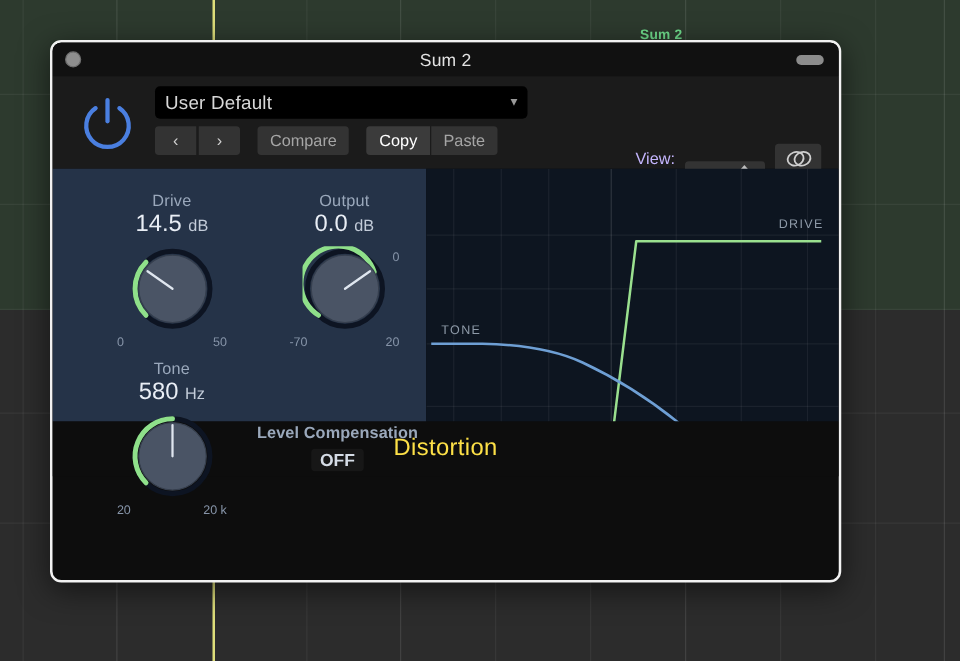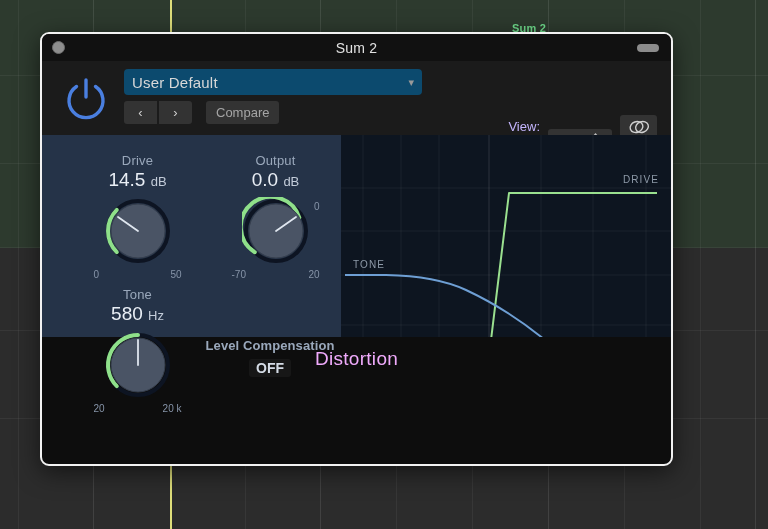--- a/index.html
+++ b/index.html
@@ -137,21 +137,21 @@
     width: 48px;
     height: 48px;
   }
 
   #preset-select {
     position: absolute;
     left: 82px;
     top: 8px;
     width: 298px;
     height: 26px;
-    background: #0c4a6e;
+    background: #000000;
     border-radius: 4px;
     display: flex;
     align-items: center;
     padding: 0 8px;
   }
   #preset-name {
     flex: 1;
     color: #d8d8d8;
     font-size: 15px;
     letter-spacing: 0.2px;
@@ -337,21 +337,21 @@
 
   
   #plugin-footer {
     height: 44px;
     background: #0d0d0d;
     display: flex;
     align-items: center;
     justify-content: center;
   }
   #plugin-name {
-    color: #f0abfc;
+    color: #fde047;
     font-size: 19px;
     letter-spacing: 0.3px;
   }
 </style>
 </head>
 <body>
 
 <div id="daw-background">
   <div id="track-region-green"></div>
 
@@ -397,20 +397,24 @@
       <span id="preset-name">User Default</span>
       <span id="preset-chevron">▾</span>
     </div>
 
     <div id="button-row">
       <div class="nav-group">
         <div class="nav-btn first">‹</div>
         <div class="nav-btn last">›</div>
       </div>
       <div class="txt-btn" style="margin-left:6px">Compare</div>
+      <div class="pair-group" style="margin-left:6px">
+        <div class="txt-btn active first">Copy</div>
+        <div class="txt-btn last">Paste</div>
+      </div>
     </div>
 
     <div id="view-area">
       <span id="view-label">View:</span>
       <div id="view-stepper">
         <span id="view-value">75%</span>
         <span>
           <svg width="9" height="14" viewBox="0 0 9 14">
             <path d="M4.5 1 L8 5 L1 5 Z" fill="#bdbdbd"></path>
             <path d="M4.5 13 L8 9 L1 9 Z" fill="#bdbdbd"></path>

